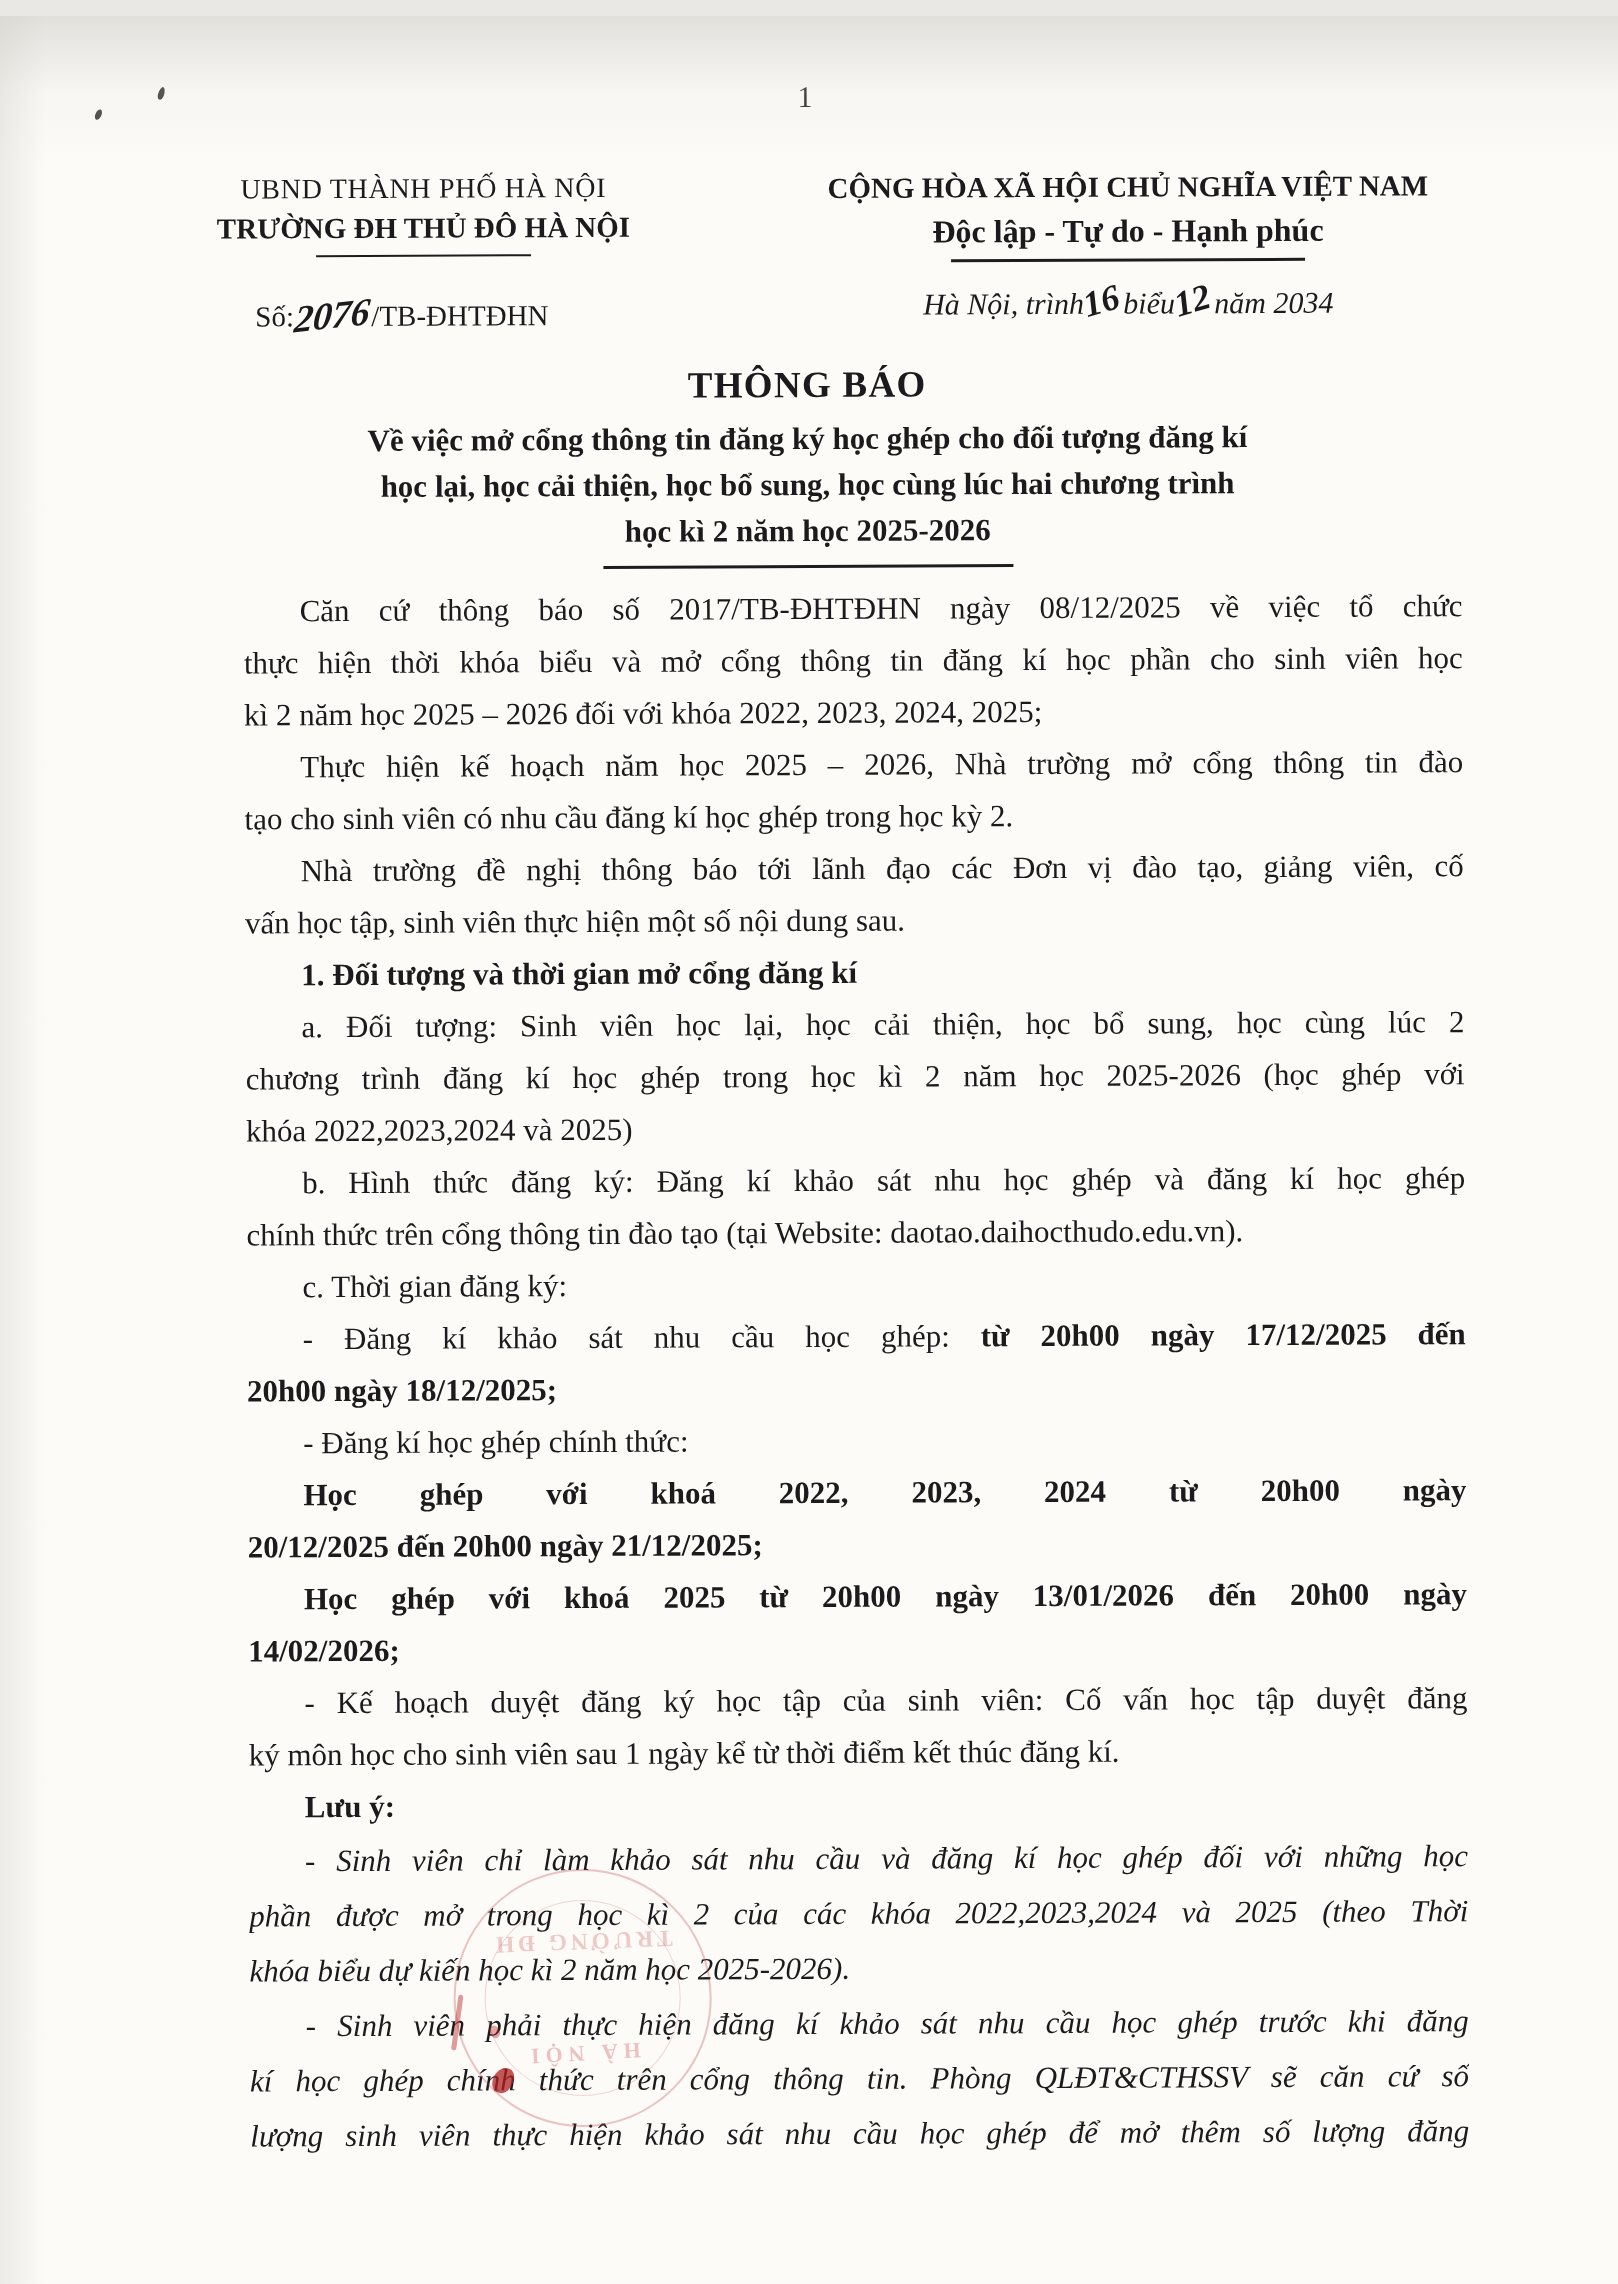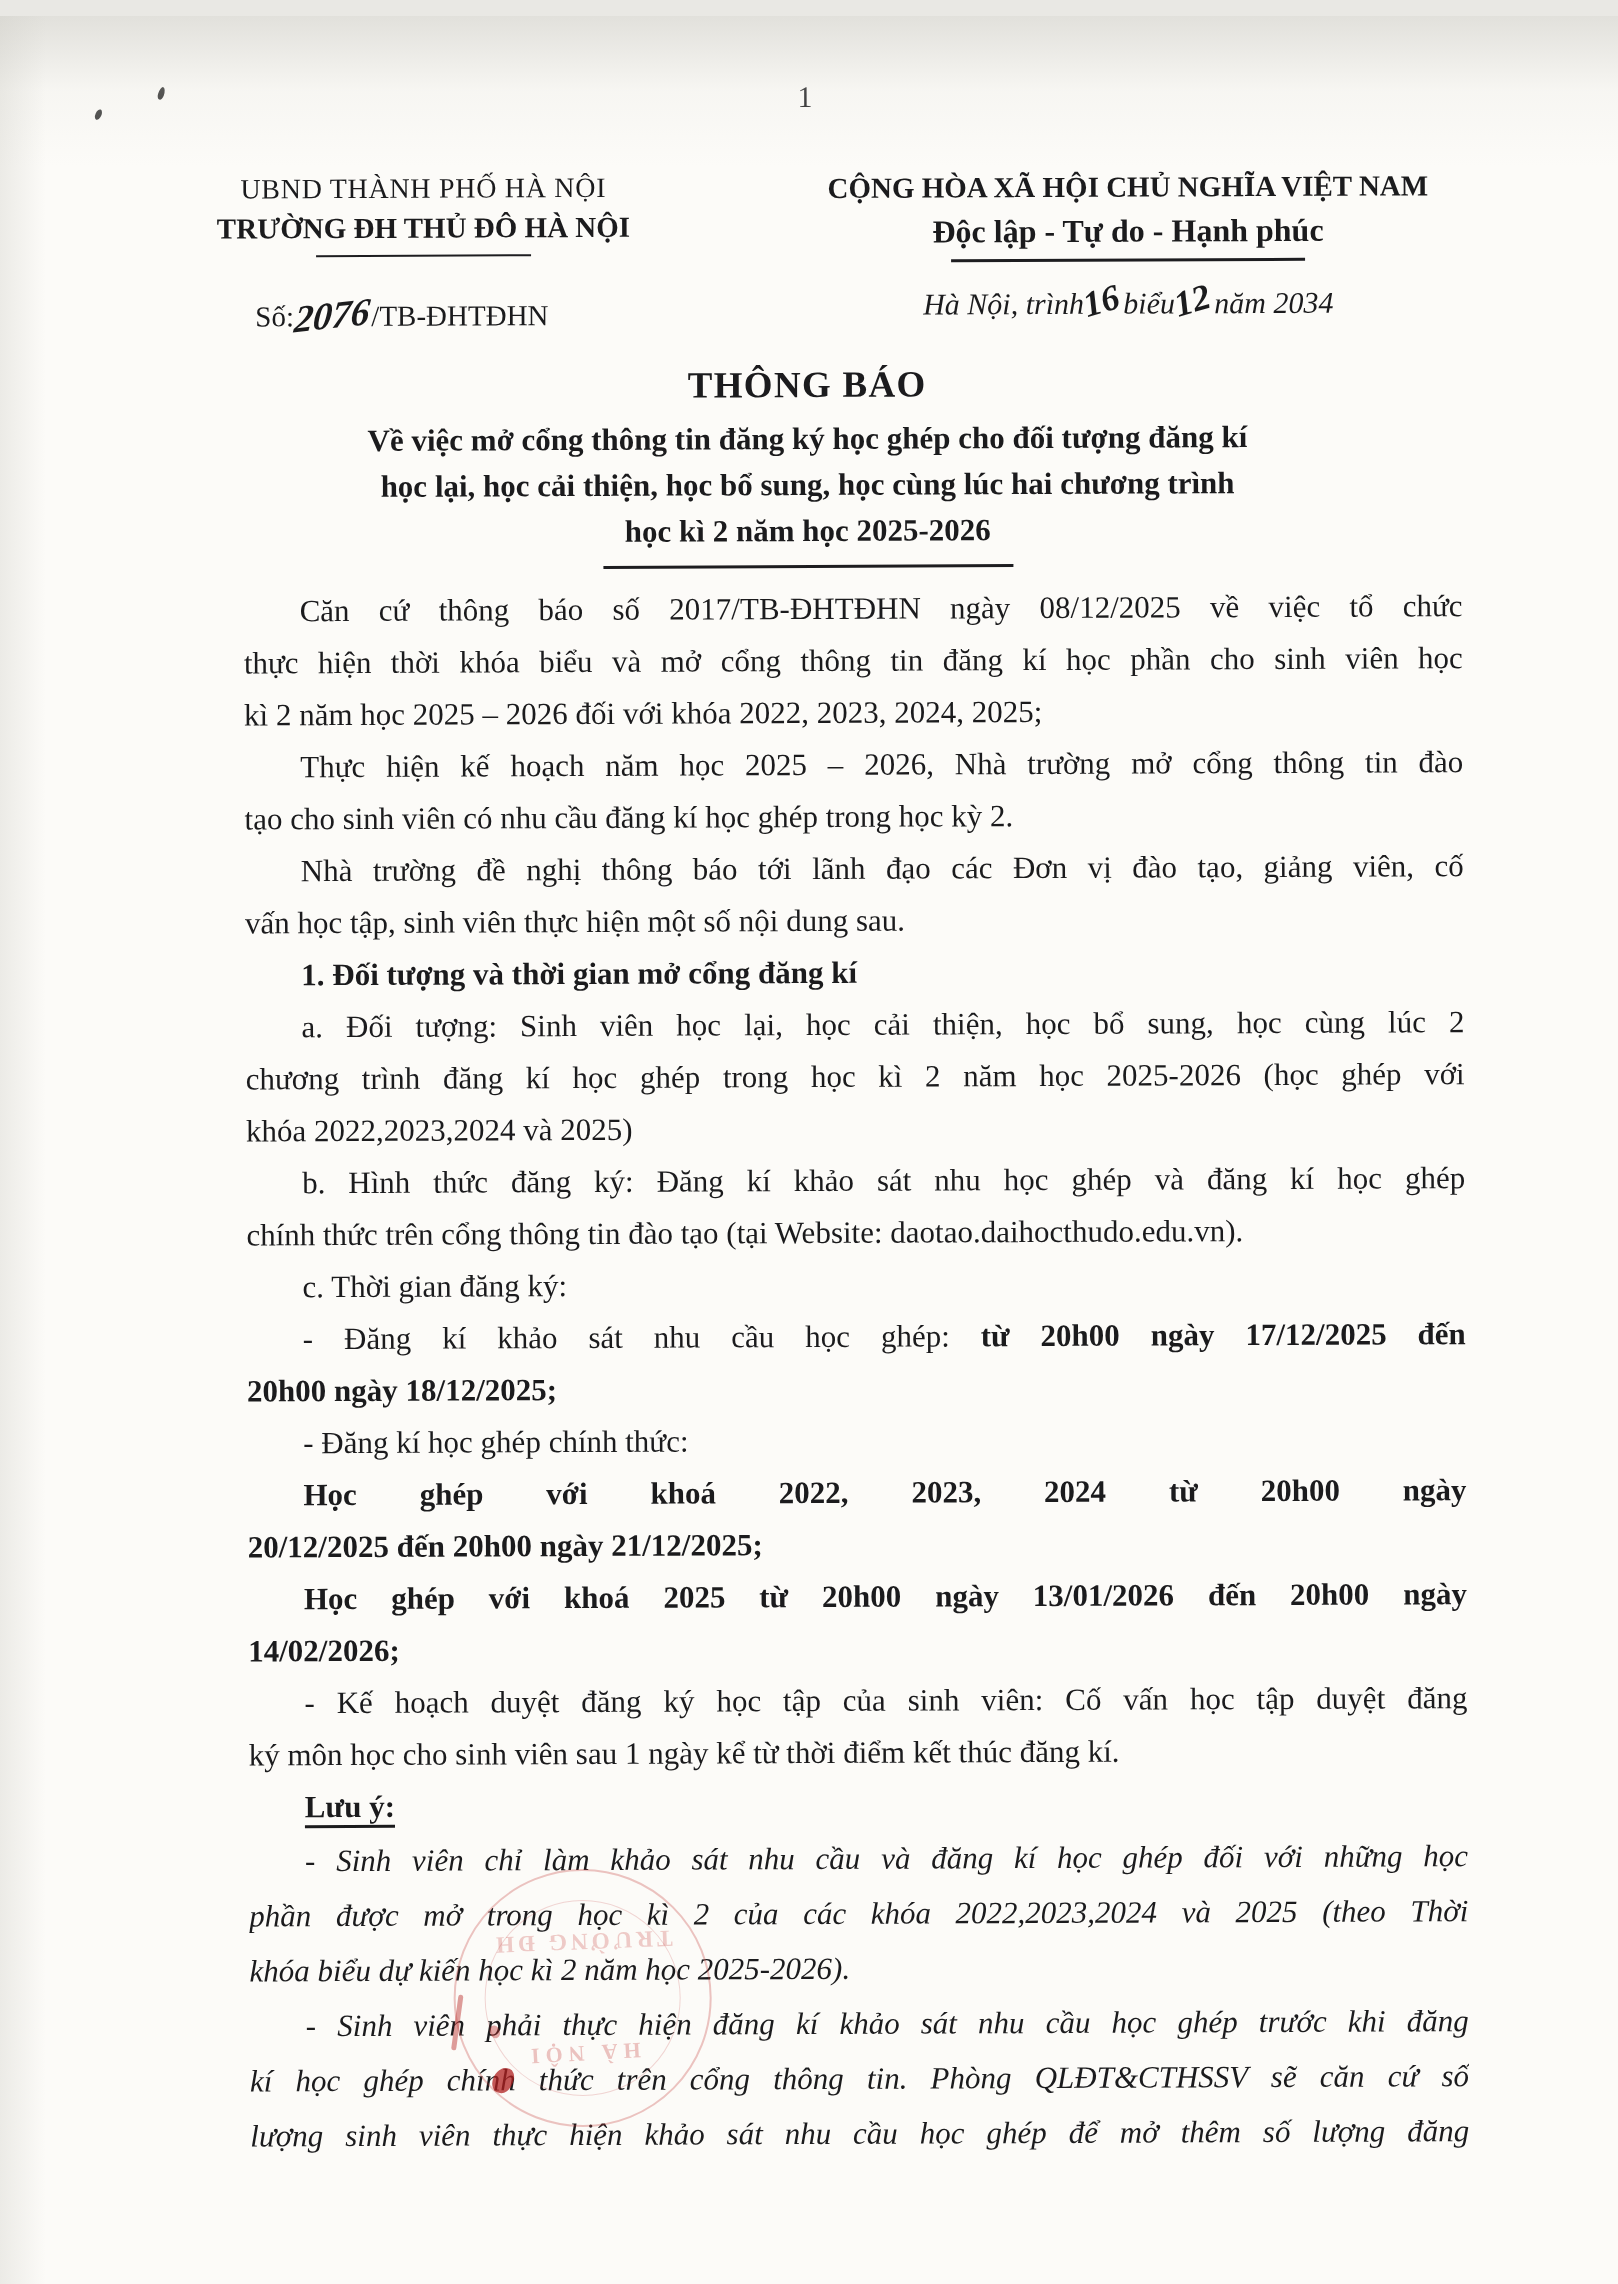--- a/index.html
+++ b/index.html
@@ -45,21 +45,21 @@
   .rule-title{width:410px;height:3.3px;margin:10.4px auto 0;}
   
   .doc-body{position:absolute;left:246px;top:567px;width:1219px;}
   .para{font-size:31px;line-height:52px;text-align:justify;}
   .para.italic{font-style:italic;line-height:55px;}
   .para.bold{font-weight:700;}
   .line{overflow:hidden;}
   .line.fill{text-align-last:justify;}
   .line.ind{text-indent:56px;}
   .seg-b{font-weight:700;}
-  .seg-u{text-decoration:underline;text-decoration-thickness:2.6px;text-underline-offset:7.8px;}
+  .seg-u{text-decoration-thickness:2.6px;text-underline-offset:7.8px;}
   
   .speck{position:absolute;background:#2e2e2e;}
   .speck-1{left:163px;top:68px;width:5.9px;height:13px;border-radius:50%/60% 60% 40% 40%;transform:rotate(18deg);}
   .speck-2{left:100px;top:90px;width:5.9px;height:11px;border-radius:50%;transform:rotate(24deg);background:#3a3a3a;}
   
   .stamp{position:absolute;left:450px;top:1852px;width:258px;height:258px;pointer-events:none;}
   .ring-outer{position:absolute;inset:0;border:2px solid rgba(196,62,58,.30);border-radius:50%;}
   .ring-inner{position:absolute;inset:31px;border:1.3px solid rgba(196,62,58,.20);border-radius:50%;}
   .stamp-text-top{
     position:absolute;left:0;right:0;top:59px;text-align:center;font-size:23.4px;font-weight:700;

